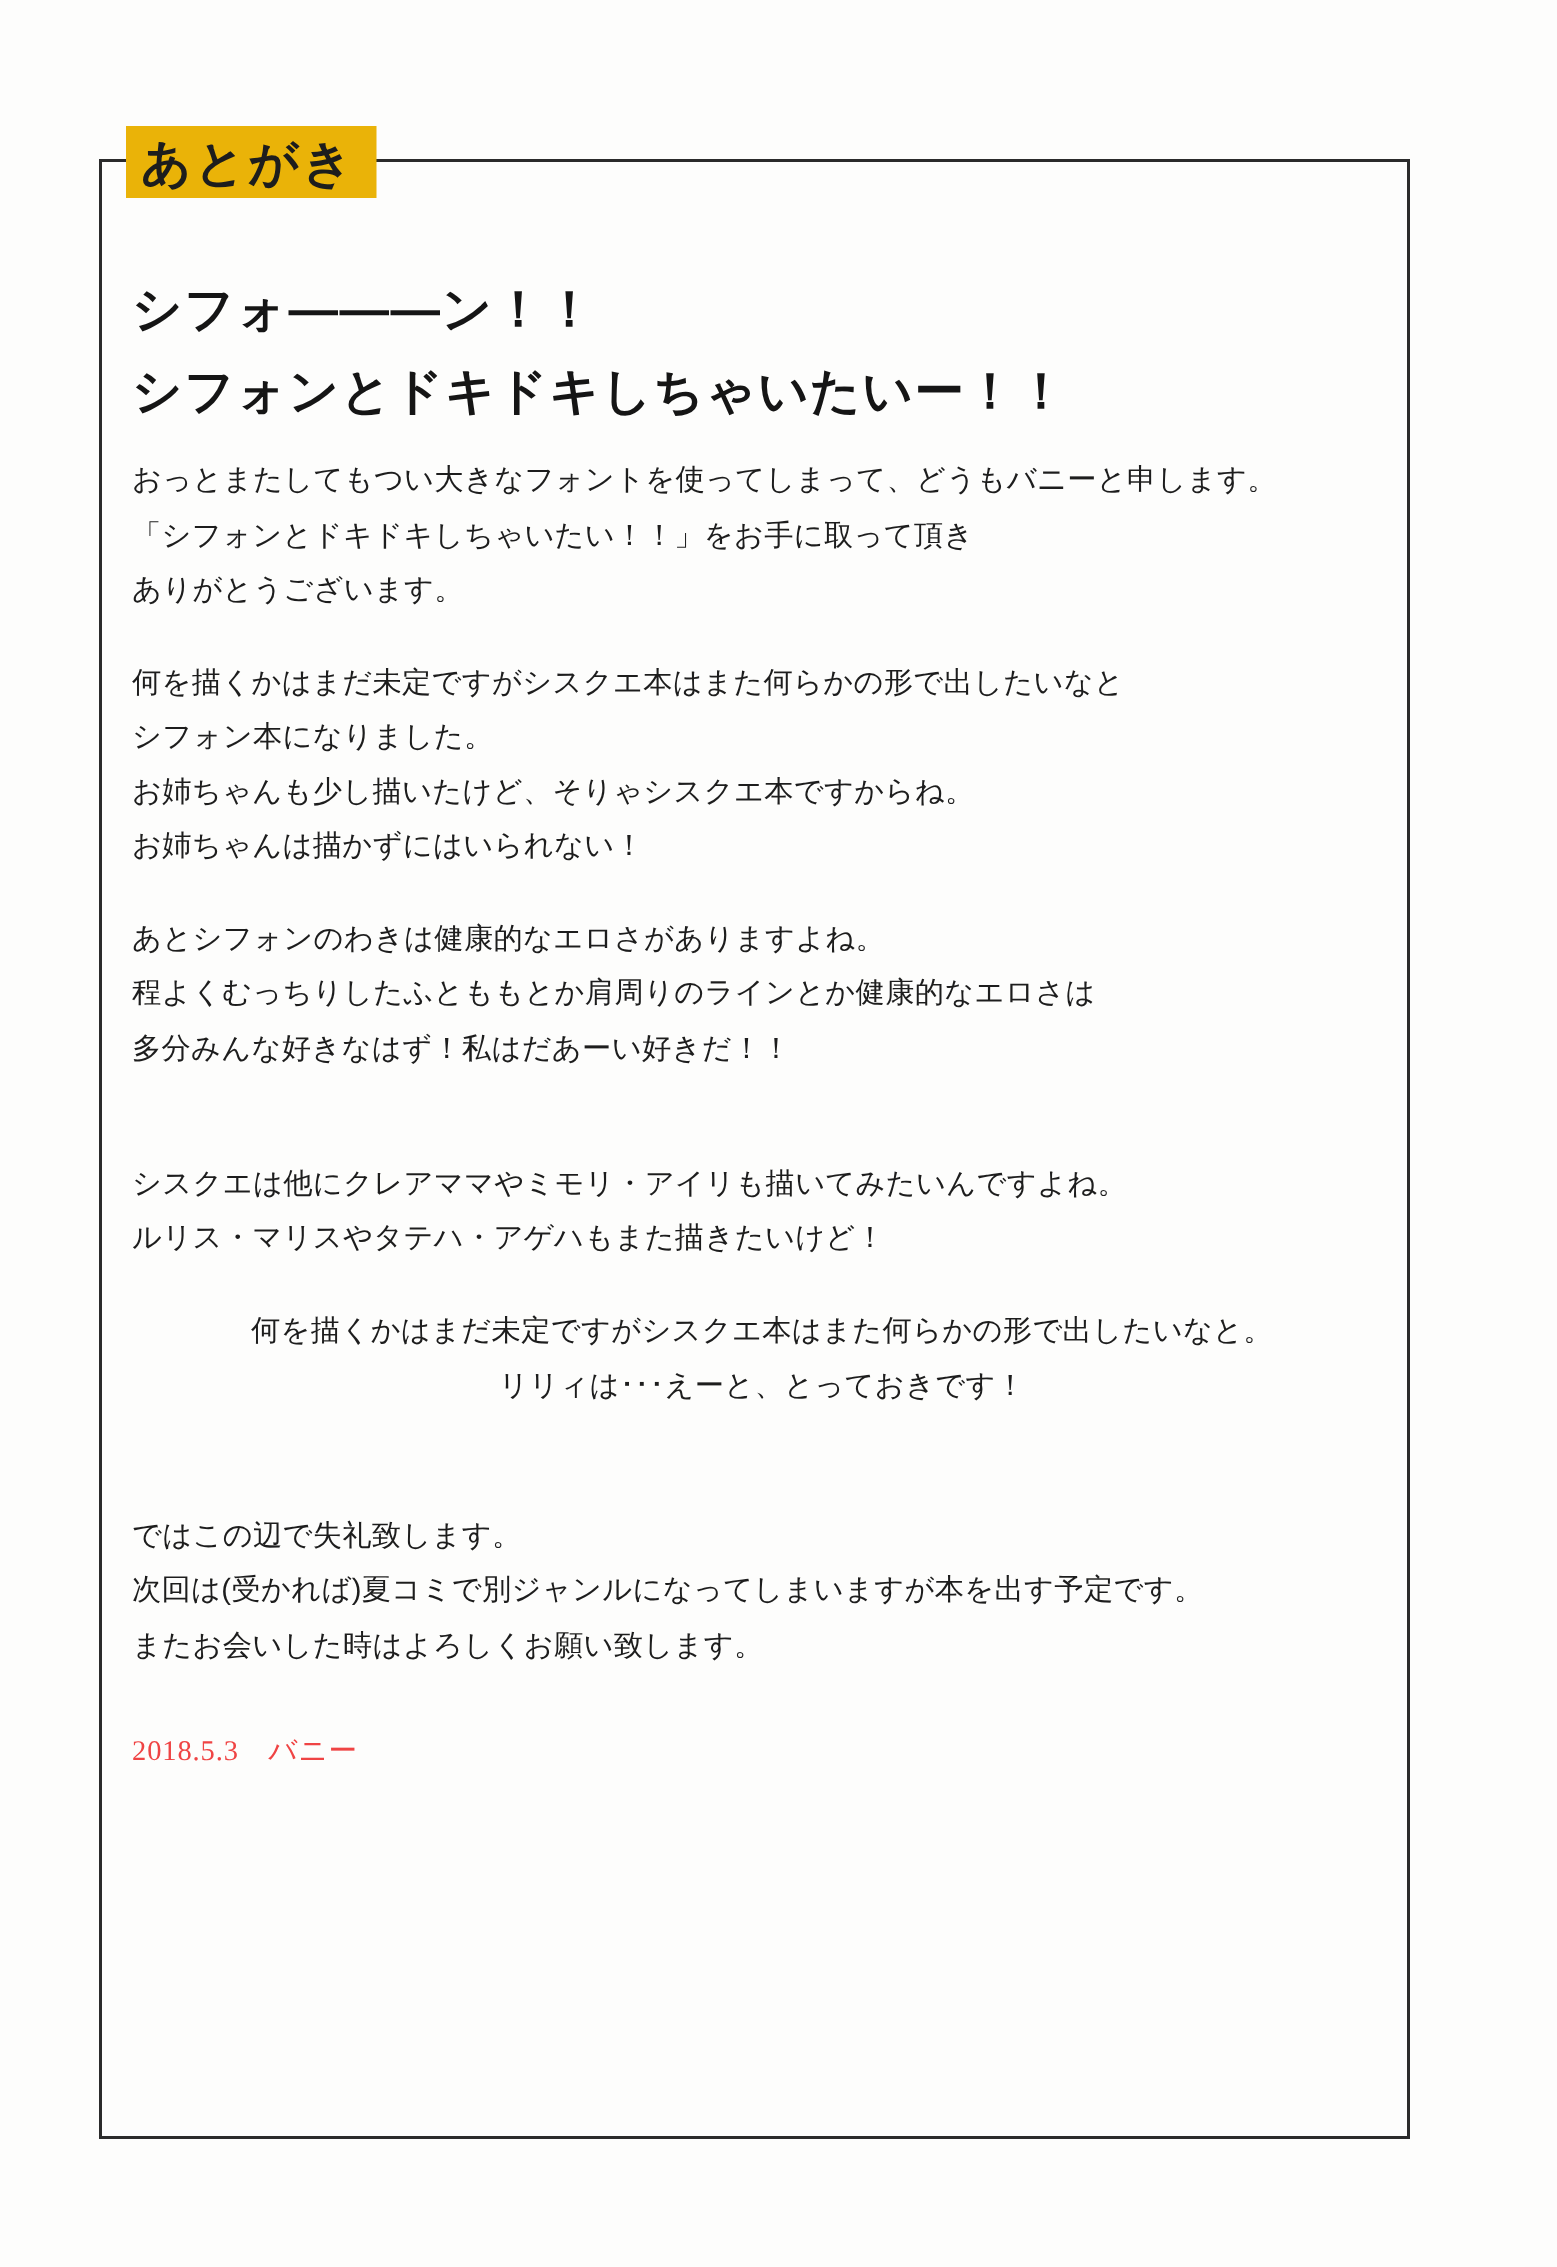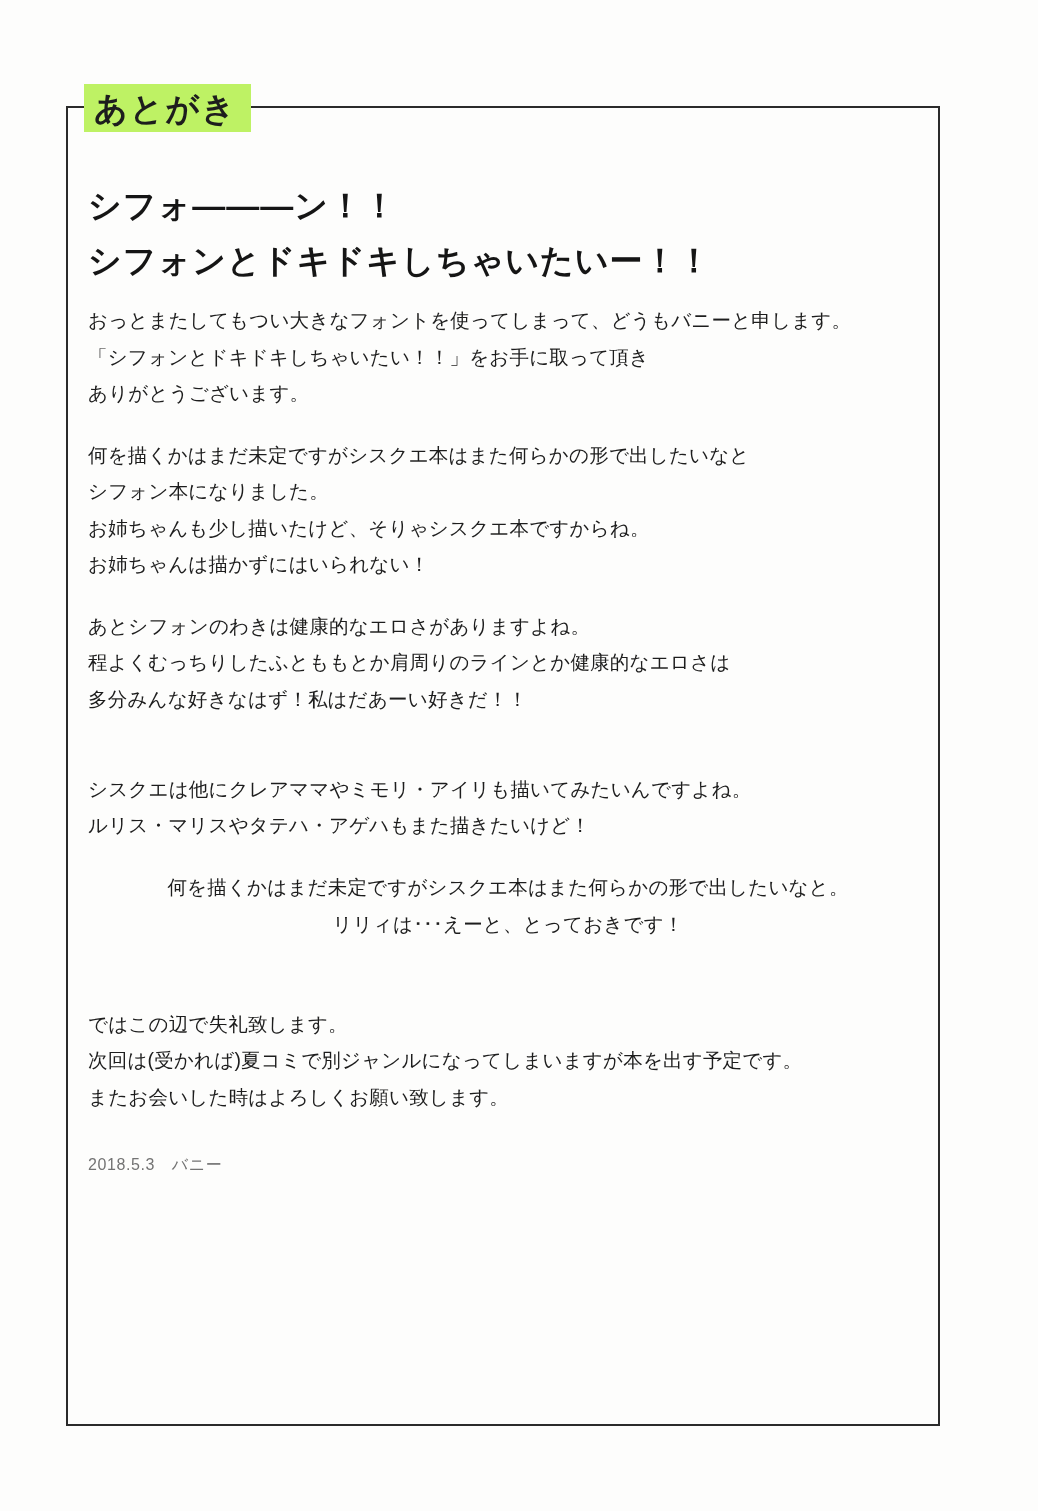--- a/index.html
+++ b/index.html
@@ -34,21 +34,21 @@
     box-sizing: border-box;
   }
   
   .title-block {
     position: absolute;
     left: 84px;
     top: 84px;
     height: 48px;
     display: flex;
     align-items: center;
-    background: #bef264;
+    background: #eab308;
     padding: 0 14px 0 10px;
   }
   .title-text {
     font-size: 33px;
     font-weight: bold;
     letter-spacing: 2px;
     color: #1d1d1d;
     line-height: 1;
     white-space: nowrap;
   }
@@ -77,25 +77,26 @@
     margin: 0 0 26px 0;
   }
   .body-block.gap-large {
     margin-bottom: 54px;
   }
   .body-block.gap-xlarge {
     margin-bottom: 64px;
     text-align: center;
   }
   .signature {
-    font-size: 16px;
+    font-size: 19px;
     line-height: 1.8;
-    color: #737373;
+    color: #ef4444;
     letter-spacing: 0.6px;
     margin-top: 36px;
+    font-family: Liberation Serif, serif;
   }
   .line {
     white-space: pre;
   }
 </style>
 </head>
 <body>
 
 <div class="page">
 

